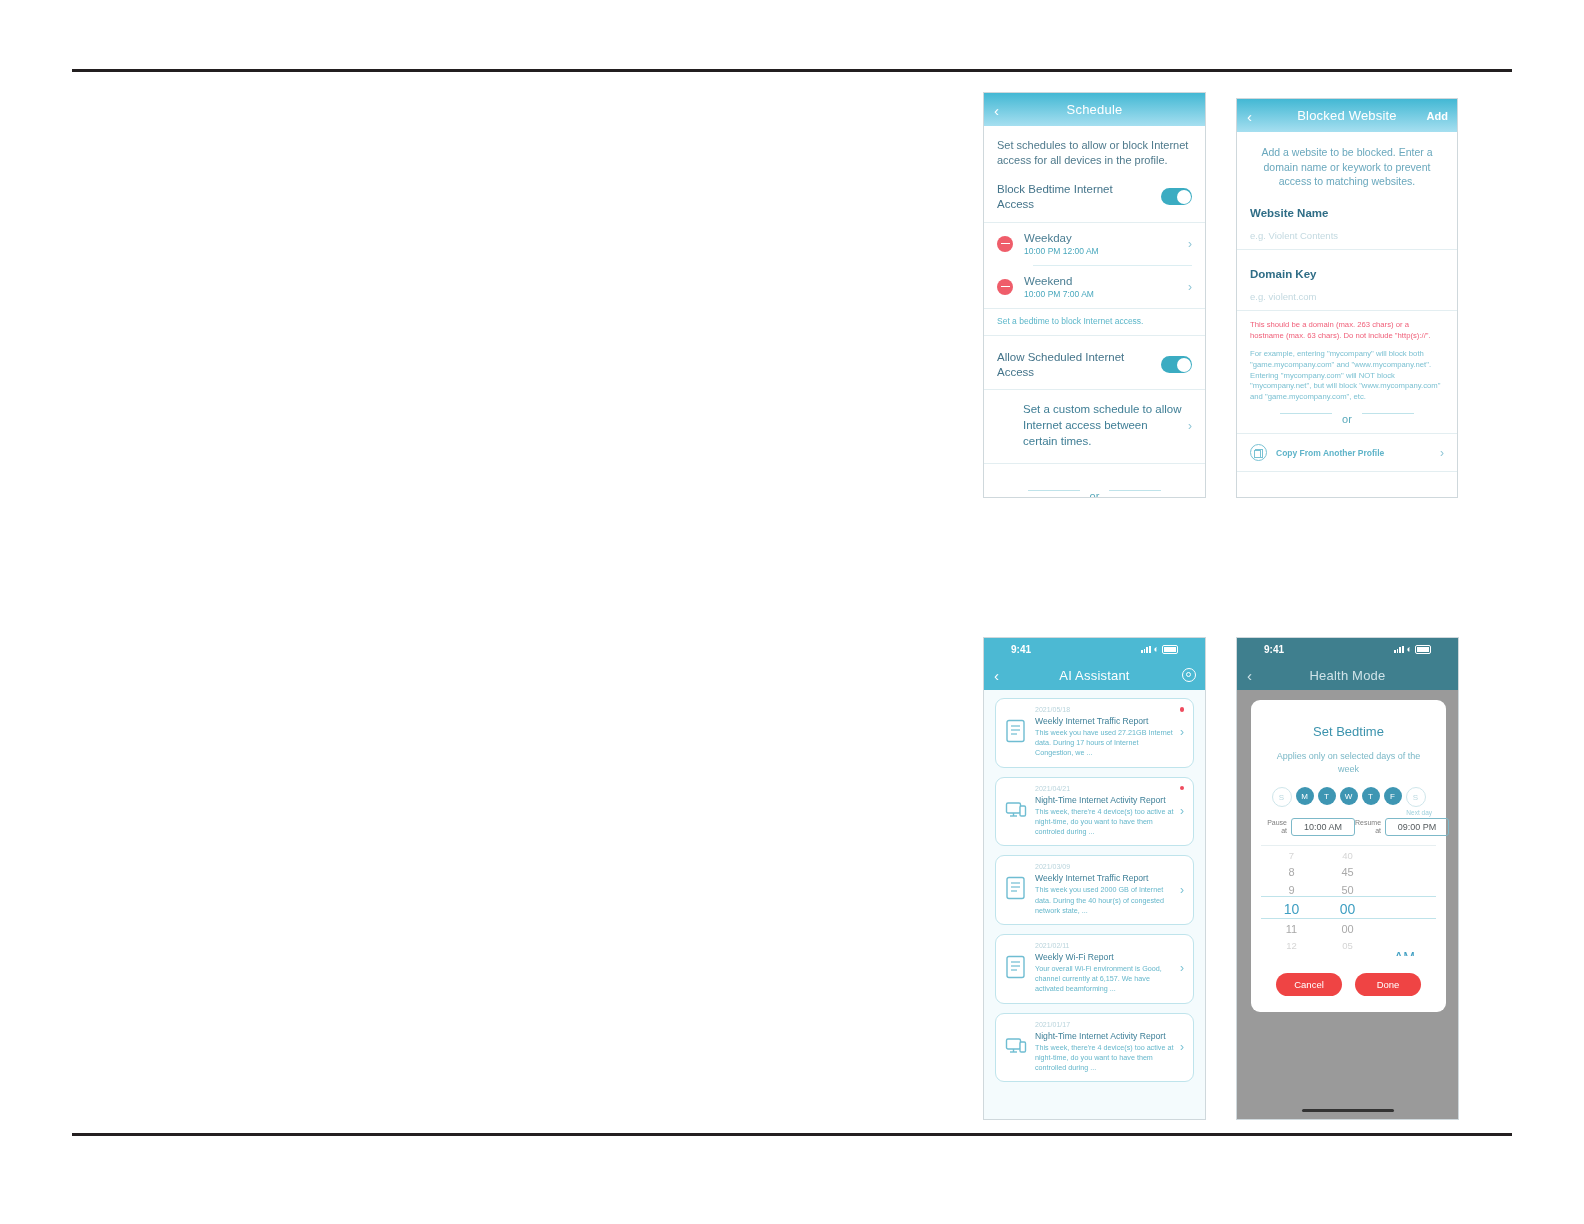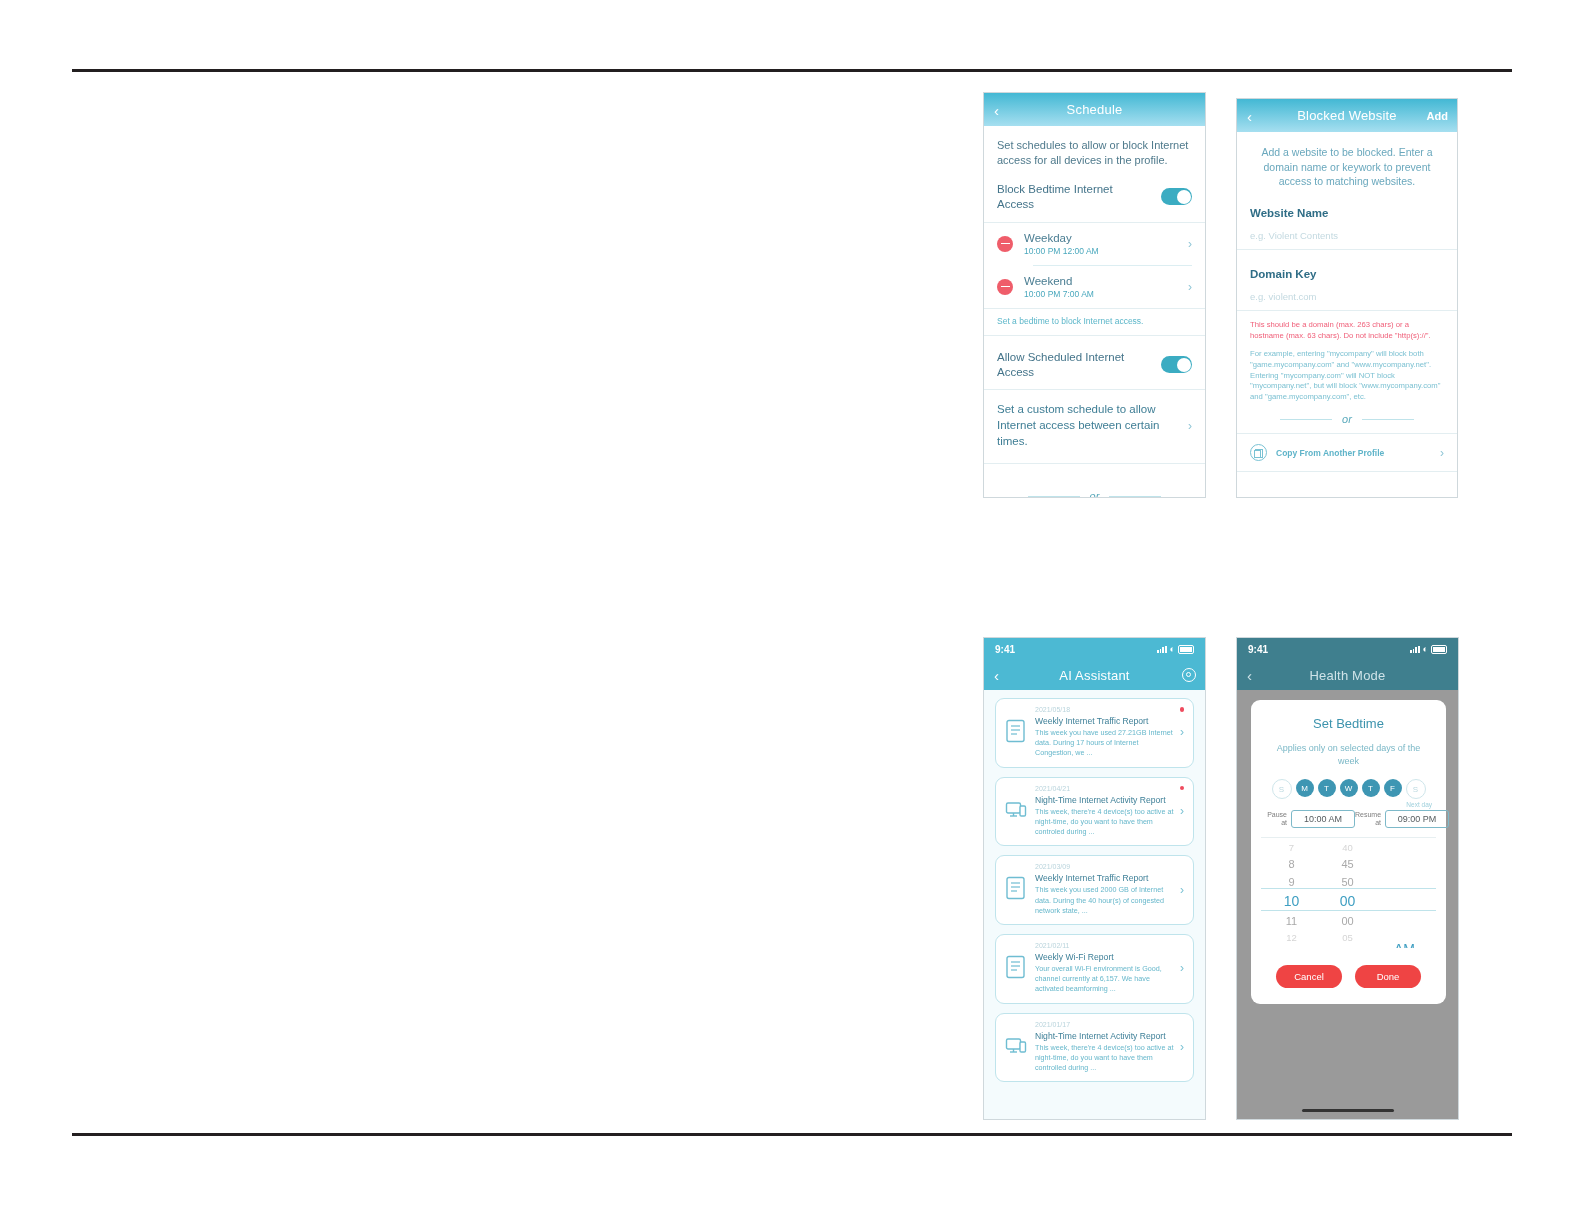--- a/index.html
+++ b/index.html
@@ -136,28 +136,28 @@
   .sched-time { color: #4aa8bd; font-size: 8.5px; margin-top: 2px; }
   .chev {
     color: #8fc6d6; font-size: 12px; flex: 0 0 auto; margin-left: 4px;
   }
   .note-line {
     color: #5bb6c9;
     font-size: 8.5px;
     padding: 7px 0 9px 0;
   }
   .custom-row {
-    display: flex; align-items: center; padding: 12px 0 13px 0;
+    display: flex; align-items: center; padding: 12px 0 13px 0; margin-left: 26px;
   }
   .custom-row .txt {
     color: #3f7e95; font-size: 11.5px; line-height: 1.38; flex: 1 1 auto;
   }
   .or-divider {
-    display: flex; align-items: center; justify-content: center;
-    gap: 10px; padding-top: 26px; font-style: italic;
+    display: flex; justify-content: center;
+    gap: 10px; padding-top: 26px;
   }
   .or-divider .ln { width: 52px; height: 1px; background: #bfe3ea; }
   .or-divider .or-txt { color: #59a9bb; font-size: 11px; }
 
   
   #panel-blocked {
     left: 1236px;
     top: 98px;
     width: 222px;
     height: 400px;
@@ -209,21 +209,21 @@
     top: 637px;
     width: 223px;
     height: 483px;
     background: #f4fbfd;
     border: 1px solid #cfd8dc;
     box-sizing: border-box;
   }
   .statusbar {
     height: 22px;
     display: flex; align-items: center; justify-content: space-between;
-    padding: 0 11px;
+    padding: 0 27px;
     box-sizing: border-box;
     color: #ffffff;
     font-size: 10px;
     font-weight: bold;
   }
   .sb-icons { display: flex; align-items: center; gap: 3px; }
   .sig { display: flex; align-items: flex-end; gap: 1px; height: 8px; }
   .sig i { width: 1.6px; background: #ffffff; display: block; }
   .sig i:nth-child(1){height:3px}
   .sig i:nth-child(2){height:4.5px}
@@ -292,21 +292,21 @@
     background: #3f7f8e;
     height: 30px;
   }
   #panel-health .hdr-title { color: #cfe3e8; }
   #panel-health .hdr-back { color: #cfe3e8; }
   .modal {
     position: absolute;
     left: 14px; top: 62px; width: 195px;
     background: #ffffff;
     border-radius: 9px;
-    padding: 16px 10px 16px 10px;
+    padding: 24px 10px 16px 10px;
     box-sizing: border-box;
   }
   .modal-title {
     text-align: center; color: #3c93ad; font-size: 13px; padding-bottom: 11px;
   }
   .modal-sub {
     text-align: center; color: #7bb8c7; font-size: 9px; line-height: 1.4;
     padding: 0 14px 12px 14px;
   }
   .days {

